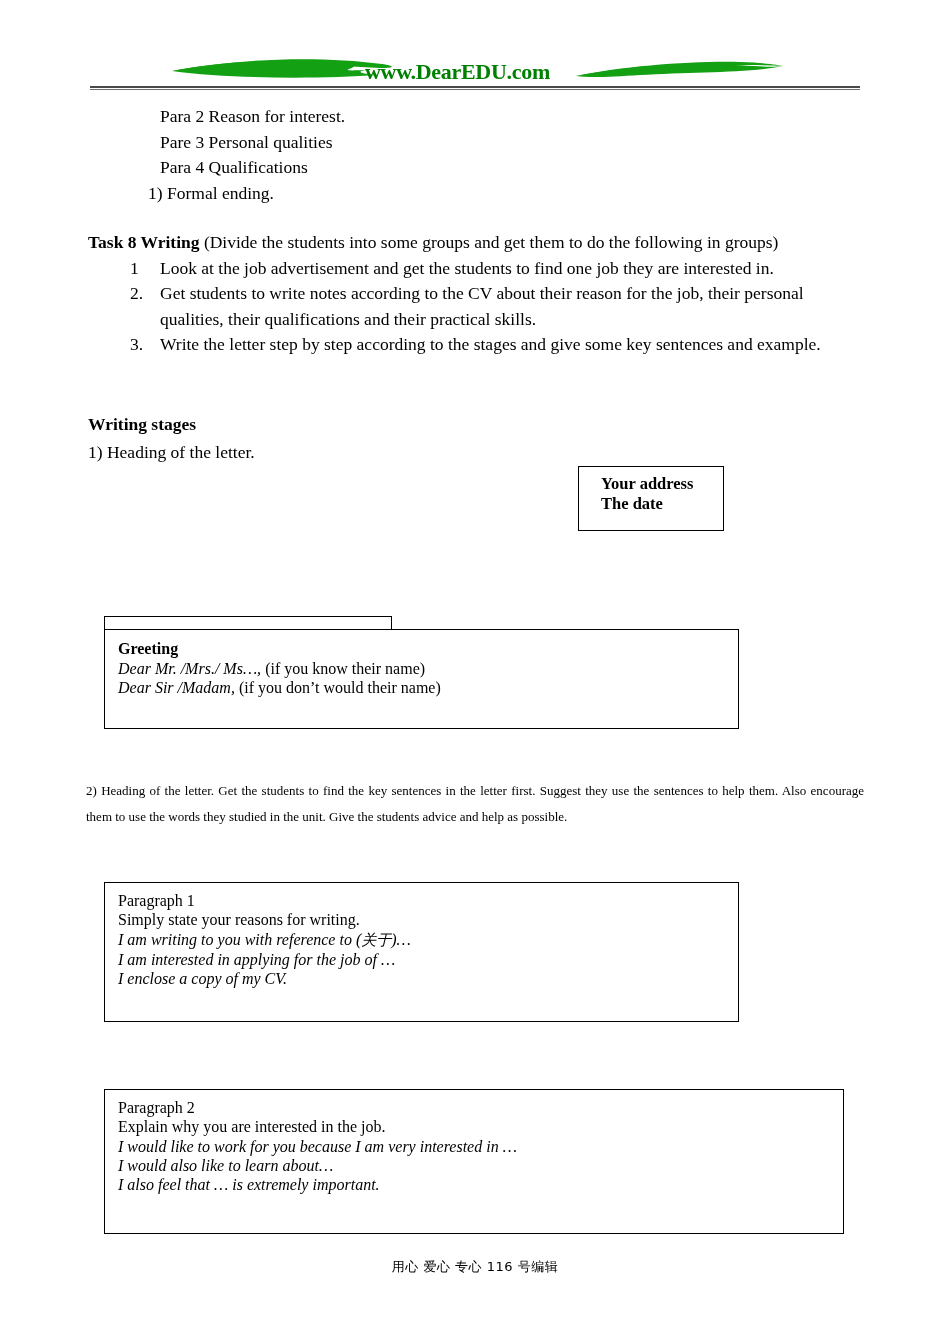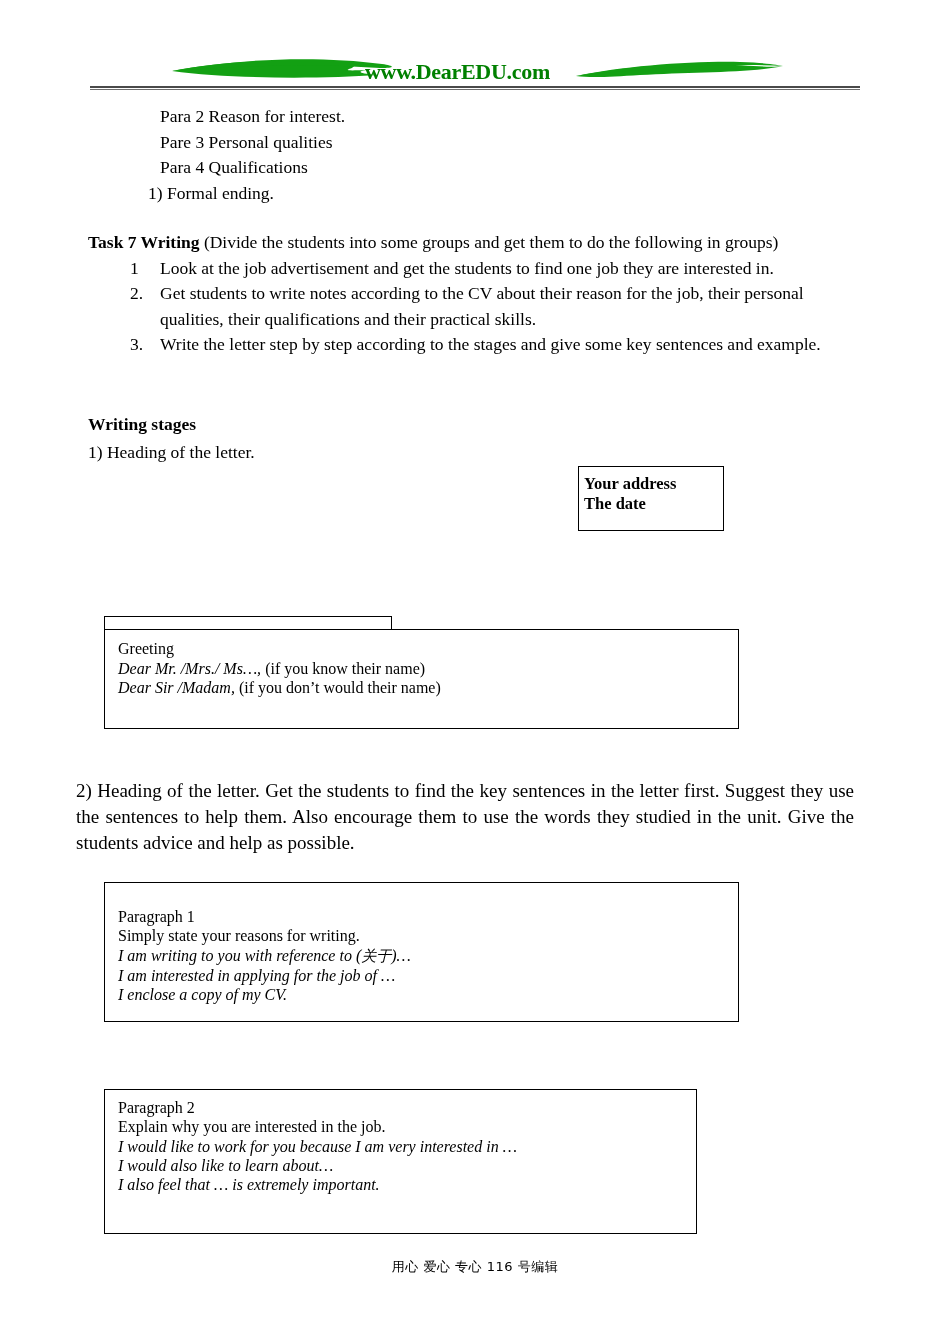--- a/index.html
+++ b/index.html
@@ -123,37 +123,37 @@
   .box {
     position: absolute;
     box-sizing: border-box;
     border: 1.3px solid #000000;
     background: #ffffff;
     font-size: 16px;
     line-height: 19.5px;
     padding: 8px 12px 8px 13px;
   }
   .box b {
-    font-weight: normal;
+    font-weight: bold;
     margin-top: 41px;
   }
   .box i {
     font-style: italic;
   }
 
   .box-address {
     left: 578px;
     top: 466px;
     width: 146px;
     height: 65px;
     font-size: 16.5px;
     line-height: 20px;
     font-weight: bold;
     padding-top: 7px;
-    padding-left: 5px;
+    padding-left: 22px;
   }
 
   .box-company {
     left: 104px;
     top: 568px;
     width: 288px;
     height: 38px;
     font-size: 16.5px;
     font-weight: bold;
     padding-top: 9px;
@@ -170,39 +170,39 @@
     padding-left: 13px;
   }
   .box-greeting .line {
     font-size: 16px;
     line-height: 19.5px;
     white-space: nowrap;
   }
 
   .stage-2 {
     position: absolute;
-    left: 76px;
+    left: 86px;
     top: 778px;
     width: 778px;
-    font-size: 19px;
+    font-size: 13px;
     line-height: 26px;
     text-align: justify;
   }
 
   .box-p1 {
     left: 104px;
     top: 882px;
     width: 635px;
     height: 140px;
-    padding-top: 24px;
+    padding-top: 8px;
   }
   .box-p2 {
     left: 104px;
     top: 1089px;
-    width: 593px;
+    width: 740px;
     height: 145px;
     padding-top: 8px;
   }
   .box-p1 .line, .box-p2 .line {
     font-size: 16px;
     line-height: 19.3px;
     white-space: nowrap;
   }
   .cn {
     font-family: "DejaVu Sans", "Liberation Sans", sans-serif;
@@ -249,21 +249,21 @@
 
   <div class="para-list">
     <div>Para 2 Reason for interest.</div>
     <div>Pare 3 Personal qualities</div>
     <div>Para 4 Qualifications</div>
     <div class="lvl1">1) Formal ending.</div>
   </div>
 
   <div class="task5">
     <div>
-      <b>Task 7 Writing</b><span> (Divide the students into some groups and get them to do the following in groups)</span>
+      <b>Task 8 Writing</b><span> (Divide the students into some groups and get them to do the following in groups)</span>
     </div>
     <ol>
       <li>
         <span class="marker">1</span>
         <span>Look at the job advertisement and get the students to find one job they are interested in.</span>
       </li>
       <li>
         <span class="marker">2.</span>
         <span>Get students to write notes according to the CV about their reason for the job, their personal qualities, their qualifications and their practical skills.</span>
       </li>

